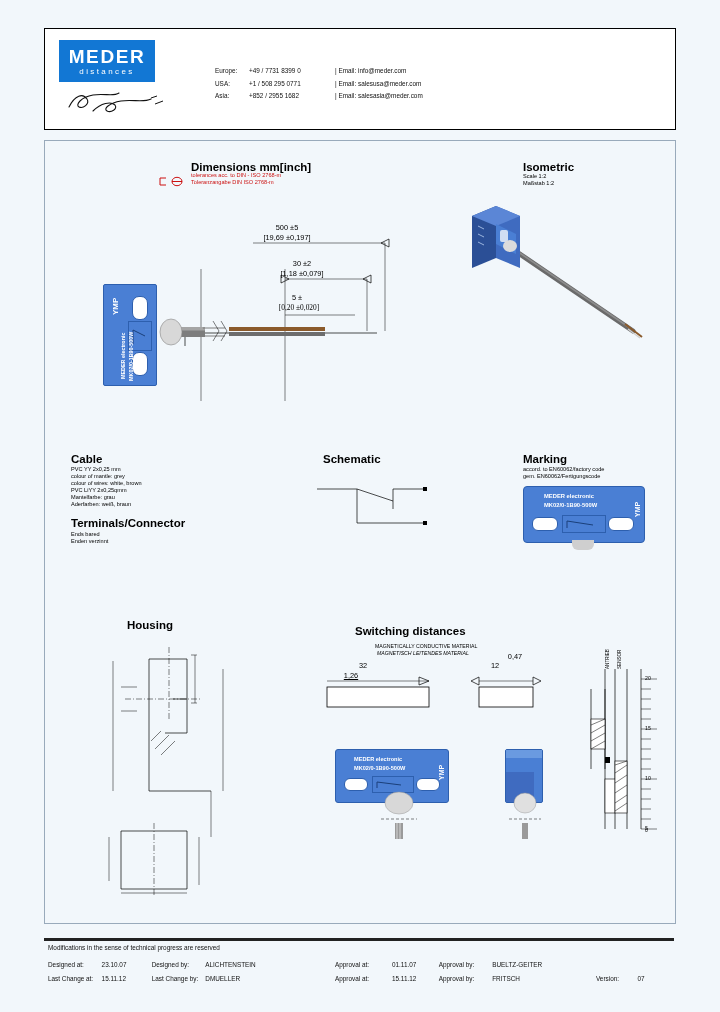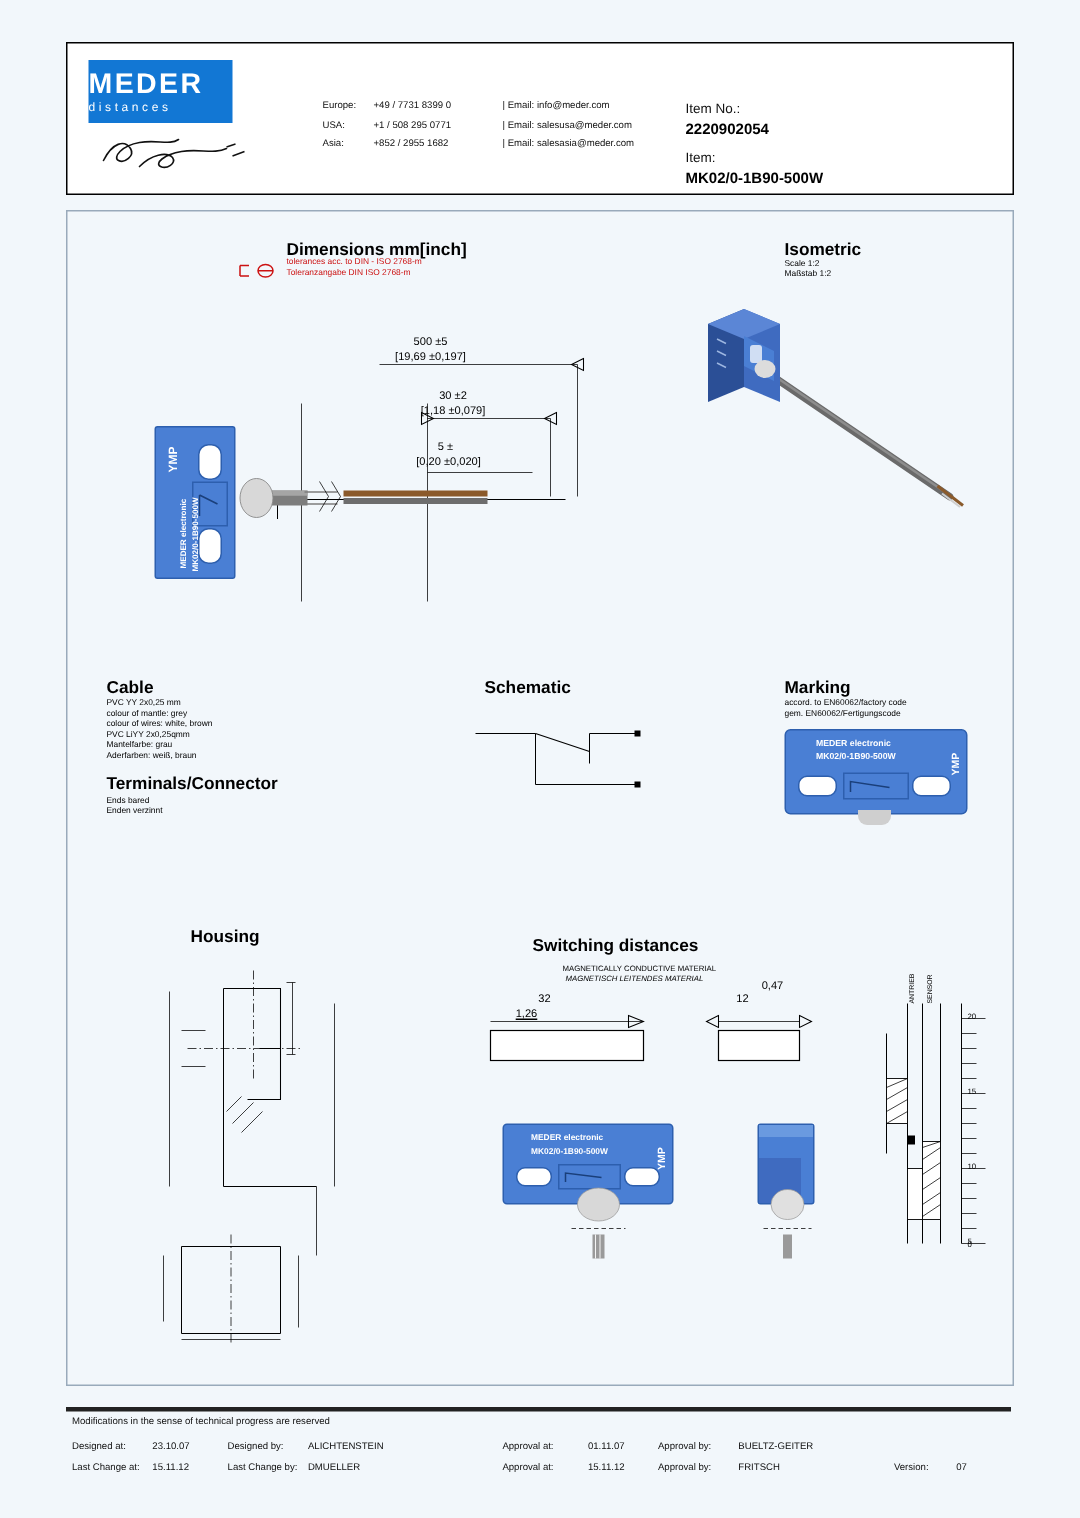--- a/index.html
+++ b/index.html
@@ -2,21 +2,21 @@
 <html><head>
 <meta charset="utf-8">
 <style>
   html,body{margin:0;padding:0;background:#f2f7fb;}
   body{width:720px;height:1012px;font-family:"Liberation Sans",sans-serif;position:relative;overflow:hidden;}
   .page{position:absolute;left:0;top:0;width:720px;height:1012px;background:#f2f7fb;}
 
   
   .header{position:absolute;left:44px;top:28px;width:630px;height:100px;border:1.5px solid #000;background:#fff;}
   .logo-wrap{position:absolute;left:14px;top:11px;width:96px;height:42px;}
-  .logo-box{width:96px;height:42px;background:#1277d4;display:flex;flex-direction:column;justify-content:center;}
+  .logo-box{width:96px;height:42px;background:#1277d4;display:flex;flex-direction:column;align-items:center;justify-content:center;}
   .logo-main{color:#fff;font-weight:bold;font-size:19px;letter-spacing:1.6px;line-height:19px;font-family:"Liberation Sans",sans-serif;}
   .logo-sub{color:#fff;font-size:8px;letter-spacing:2.4px;line-height:9px;margin-top:1px;}
   .signature{position:absolute;left:18px;top:56px;width:110px;height:34px;}
   .signature svg{display:block;}
 
   .contacts{position:absolute;left:170px;top:36px;width:235px;}
   .crow{display:flex;font-size:6.4px;line-height:12.6px;color:#111;white-space:nowrap;}
   .cregion{width:34px;}
   .cphone{width:86px;}
   .cmail{}
@@ -98,26 +98,20 @@
         <span class="cphone">+1 / 508 295 0771</span>
         <span class="cmail">| Email: salesusa@meder.com</span>
       </div>
       <div class="crow">
         <span class="cregion">Asia:</span>
         <span class="cphone">+852 / 2955 1682</span>
         <span class="cmail">| Email: salesasia@meder.com</span>
       </div>
     </div>
 
-    <div class="itemblock">
-      <div class="itemlabel">Item No.:</div>
-      <div class="itemvalue">2220902054</div>
-      <div class="itemlabel">Item:</div>
-      <div class="itemvalue">MK02/0-1B90-500W</div>
-    </div>
   </div>
 
   <div class="frame">
 
     <div class="sect-title" style="left:146px;top:20px;">Dimensions mm[inch]</div>
     <div style="position:absolute;left:113px;top:32px;">
       <svg width="28" height="11" viewBox="0 0 28 11">
         <path d="M2 2 L2 9 M2 2 L8 2 M2 9 L8 9" stroke="#cc1111" stroke-width="1" fill="none"></path>
         <ellipse cx="19" cy="5.5" rx="5" ry="4.2" stroke="#cc1111" stroke-width="1" fill="none"></ellipse>
         <path d="M14 5.5 L24 5.5" stroke="#cc1111" stroke-width="1"></path>
@@ -146,21 +140,21 @@
         <ellipse cx="60" cy="50" rx="7" ry="6" fill="#dcdcdc"></ellipse>
         <path d="M28 30 l6 3 M28 38 l6 3 M28 46 l6 3" stroke="#9cb6e0" stroke-width="1" fill="none"></path>
       </svg>
     </div>
 
     <div class="dim" style="left:202px;top:82px;width:80px;">500 ±5</div>
     <div class="dim" style="left:196px;top:92px;width:92px;">[19,69 ±0,197]</div>
     <div class="dim" style="left:222px;top:118px;width:70px;">30 ±2</div>
     <div class="dim" style="left:214px;top:128px;width:86px;">[1,18 ±0,079]</div>
     <div class="dim" style="left:222px;top:152px;width:60px;">5 ±</div>
-    <div class="dim" style="left:214px;top:162px;width:80px;">[0,20 ±0,020]</div>
+    <div class="dim" style="left:214px;top:162px;width:80px;font-family:Liberation Serif, serif;">[0,20 ±0,020]</div>
 
     <div style="position:absolute;left:100px;top:70px;">
       <svg width="260" height="200" viewBox="0 0 260 200">
 
         <path class="ln-thin" d="M108 32 L240 32"></path>
         <path class="ln-thin" d="M240 32 L240 120"></path>
 
         <path class="ln-thin" d="M140 68 L222 68"></path>
         <path class="ln-thin" d="M222 68 L222 120"></path>
 

